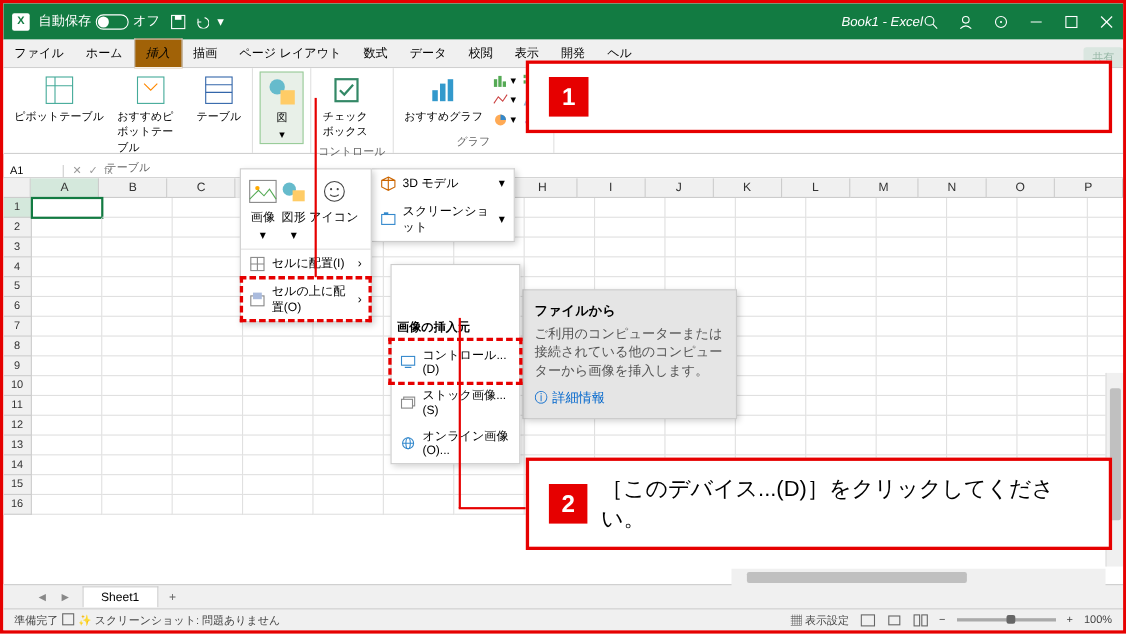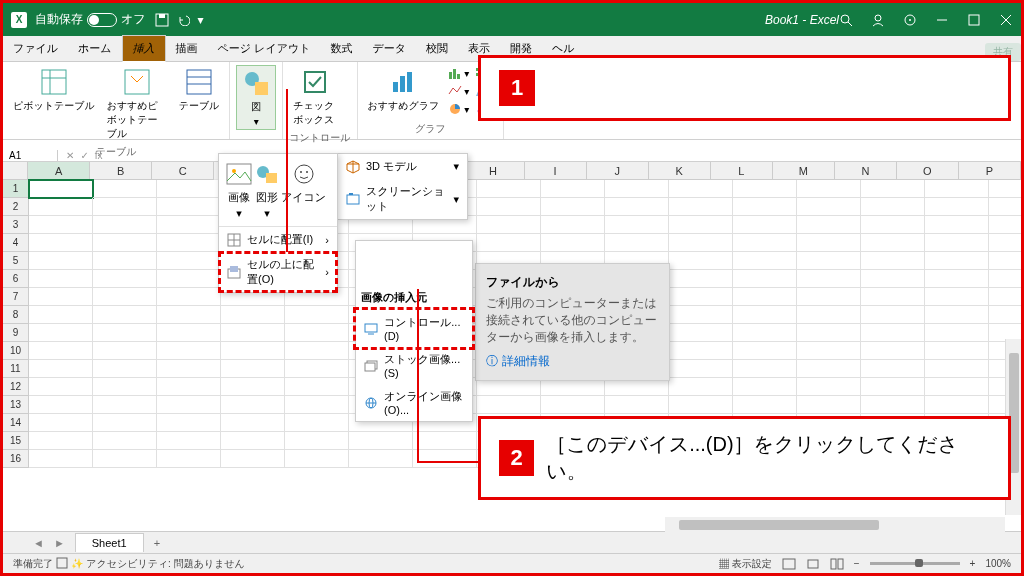--- a/index.html
+++ b/index.html
@@ -751,21 +751,21 @@
 </div>
 
 <div class="statusbar">
   <div style="display:flex;gap:3px;align-items:flex-start">
     <span>準備完了</span>
     <span>
         <svg width="12" height="12">
           <rect x="1" y="1" width="10" height="10" fill="none" stroke="#666"></rect>
         </svg>
       </span>
-    <span>✨ <span>アクセシビリティ: 問題ありません</span></span>
+    <span>✨ <span>スクリーンショット: 問題ありません</span></span>
   </div>
   <div class="sb-right">
     <span>▦ <span>表示設定</span></span>
     <span>
         <svg width="14" height="12">
           <rect x="1" y="1" width="12" height="10" fill="none" stroke="#666"></rect>
         </svg>
       </span>
     <span>
         <svg width="14" height="12">

